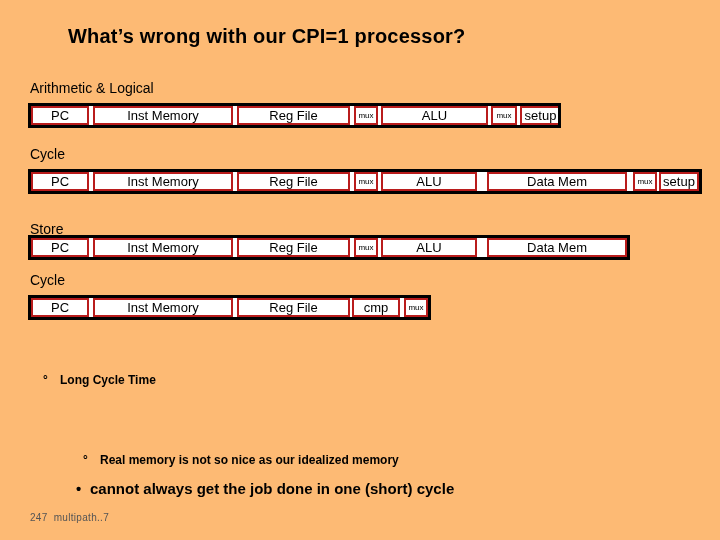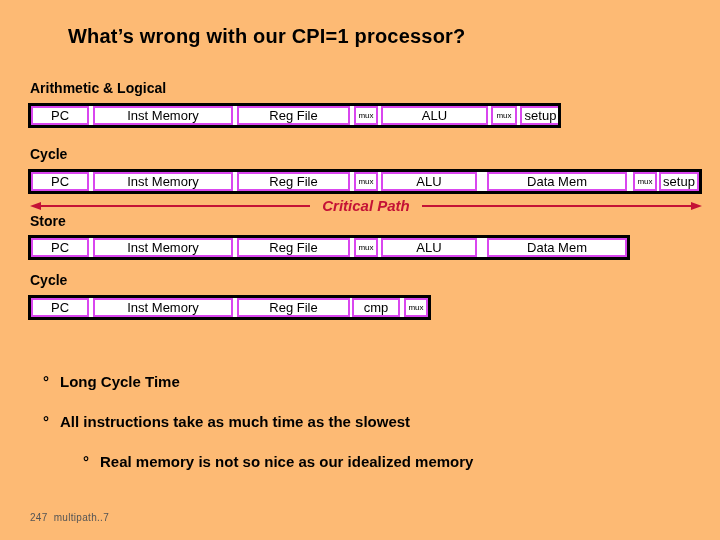--- a/index.html
+++ b/index.html
@@ -4,28 +4,28 @@
 <style>
   html,body{margin:0;padding:0;background:#fff;}
   .slide{
     position:relative;width:720px;height:540px;background:#fdba74;
     font-family:"Liberation Sans",sans-serif;color:#000;overflow:hidden;
   }
   .title{
     position:absolute;left:68px;top:25px;
     font-size:20px;font-weight:bold;letter-spacing:.2px;white-space:nowrap;
   }
-  .row-label{position:absolute;left:30px;font-size:14px;white-space:nowrap;font-weight:bold;}
+  .row-label{position:absolute;left:30px;font-size:14px;white-space:nowrap;}
   .row-box{
     position:absolute;border:3px solid #000;background:#fff;
     box-sizing:border-box;overflow:hidden;
   }
   .seg{
     position:absolute;top:0;height:100%;
-    border:2px solid #d946ef;box-sizing:border-box;background:#fff;
+    border:2px solid #b91c1c;box-sizing:border-box;background:#fff;
     display:flex;align-items:center;justify-content:center;
     font-size:13px;white-space:nowrap;overflow:hidden;
   }
   .seg.small{font-size:8px;}
   .cpath{
     position:absolute;left:30px;top:198px;width:672px;height:16px;
     display:flex;align-items:center;
   }
   .cpath .line{flex:1;height:2.5px;background:var(--red,#c41236);}
   .cpath .tri-left{
@@ -33,21 +33,21 @@
     border-right:11px solid var(--red,#c41236);
   }
   .cpath .tri-right{
     width:0;height:0;border-top:4.5px solid transparent;border-bottom:4.5px solid transparent;
     border-left:11px solid var(--red,#c41236);
   }
   .cpath .cpath-label{
     font-size:15px;font-weight:bold;font-style:italic;
     color:var(--red,#c41236);padding:0 12px;line-height:16px;white-space:nowrap;
   }
-  .bullet-line{position:absolute;font-weight:bold;font-size:15px;white-space:nowrap;}
+  .bullet-line{position:absolute;font-weight:bold;font-size:12px;white-space:nowrap;}
   .bullet-line .marker{display:inline-block;width:17px;}
   .b1{left:43px;top:373px;}
   .b2{left:43px;top:413px;}
   .b3{left:43px;top:453px;margin-left:40px;}
   .bsub{left:76px;top:480px;font-size:15px;}
   .bsub .marker{width:14px;}
   .footer{
     position:absolute;left:30px;top:512px;font-size:10px;color:#555;
     white-space:pre;letter-spacing:.3px;
   }
@@ -74,52 +74,45 @@
       <div class="row-box" style="left: 28px; top: 169px; width: 674px; height: 25px;">
         <div class="seg" style="left: 0px; width: 58px;">PC</div>
         <div class="seg" style="left: 62px; width: 140px;">Inst Memory</div>
         <div class="seg" style="left: 206px; width: 113px;">Reg File</div>
         <div class="seg small" style="left: 323px; width: 24px;">mux</div>
         <div class="seg" style="left: 350px; width: 96px;">ALU</div>
         <div class="seg" style="left: 456px; width: 140px;">Data Mem</div>
         <div class="seg small" style="left: 602px; width: 24px;">mux</div>
         <div class="seg" style="left: 628px; width: 40px;">setup</div>
       </div>
-      <div class="row-label" style="top: 213px;">Store</div>
+      <div class="row-label" style="top: 221px;">Store</div>
       <div class="row-box" style="left: 28px; top: 235px; width: 602px; height: 25px;">
         <div class="seg" style="left: 0px; width: 58px;">PC</div>
         <div class="seg" style="left: 62px; width: 140px;">Inst Memory</div>
         <div class="seg" style="left: 206px; width: 113px;">Reg File</div>
         <div class="seg small" style="left: 323px; width: 24px;">mux</div>
         <div class="seg" style="left: 350px; width: 96px;">ALU</div>
         <div class="seg" style="left: 456px; width: 140px;">Data Mem</div>
       </div>
       <div class="row-label" style="top: 272px;">Cycle</div>
       <div class="row-box" style="left: 28px; top: 295px; width: 403px; height: 25px;">
         <div class="seg" style="left: 0px; width: 58px;">PC</div>
         <div class="seg" style="left: 62px; width: 140px;">Inst Memory</div>
         <div class="seg" style="left: 206px; width: 113px;">Reg File</div>
         <div class="seg" style="left: 321px; width: 48px;">cmp</div>
         <div class="seg small" style="left: 373px; width: 24px;">mux</div>
       </div>
     </div>
 
-  <div class="cpath">
-    <span class="tri-left"></span>
-    <span class="line"></span>
-    <span class="cpath-label">Critical Path</span>
-    <span class="line"></span>
-    <span class="tri-right"></span>
-  </div>
 
   <div class="bullet-line b1">
     <span class="marker">°</span><span>Long Cycle Time</span>
   </div>
-  <div class="bullet-line b2">
-    <span class="marker">°</span><span>All instructions take as much time as the slowest</span>
-  </div>
   <div class="bullet-line b3">
     <span class="marker">°</span><span>Real memory is not so nice as our idealized memory</span>
+  </div>
+  <div class="bullet-line bsub">
+    <span class="marker">•</span><span>cannot always get the job done in one (short) cycle</span>
   </div>
 
   <div class="footer">247  multipath..7</div>
 
 </div>
 
 </body></html>

